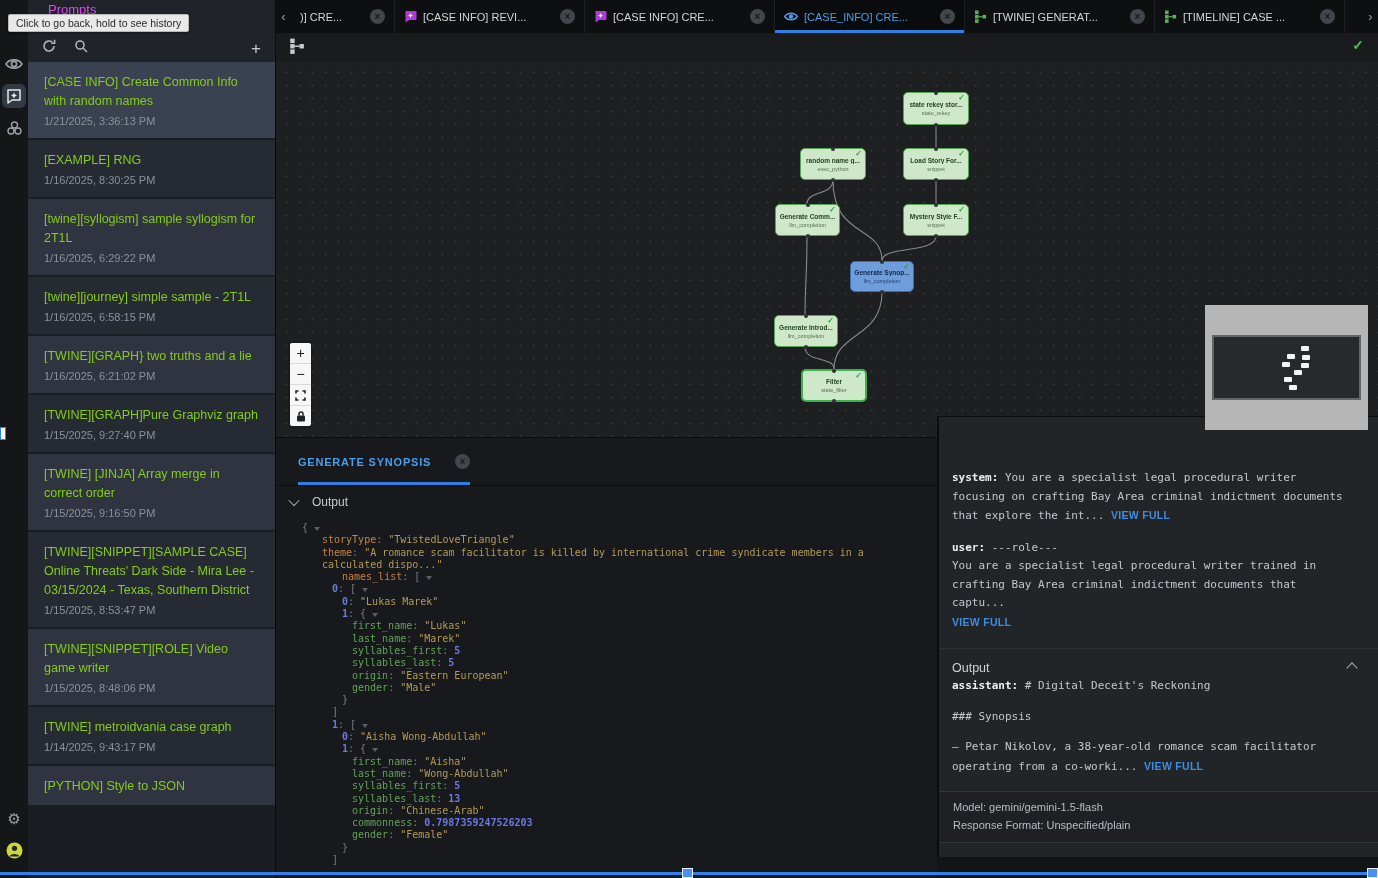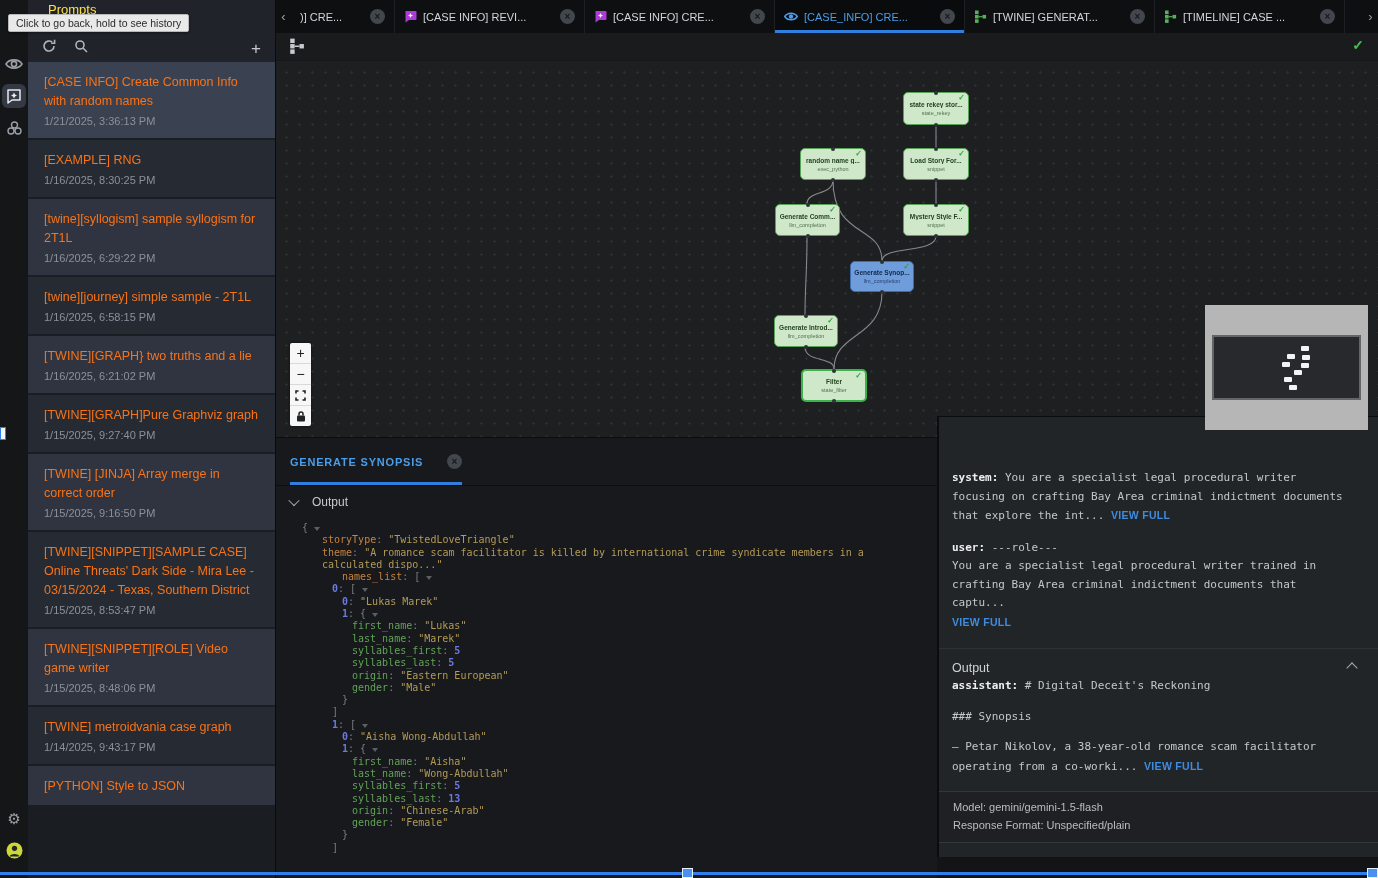--- a/index.html
+++ b/index.html
@@ -9,29 +9,29 @@
   
   .rail{position:absolute;left:0;top:0;width:28px;height:878px;background:#151618;}
   .rail-item{width:24px;height:24px;margin:8px auto;display:flex;align-items:center;justify-content:center;border-radius:6px;}
   .rail-item.sel{background:#333a44;}
   .rail-top{position:absolute;top:44px;left:0;right:0;}
   .rail-bottom{position:absolute;bottom:8px;left:0;right:0;}
   .gear-glyph{font-size:15px;color:#9aa0a6;line-height:1;}
 
   
   .sidebar{position:absolute;left:28px;top:0;width:248px;height:878px;background:#20242a;border-right:1px solid #0a0b0c;box-sizing:border-box;}
-  .sidebar-title{position:absolute;top:2px;left:20px;font-size:13px;color:#fde047;}
+  .sidebar-title{position:absolute;top:2px;left:20px;font-size:13px;color:#d946ef;}
   .sb-toolbar{position:absolute;top:36px;left:14px;right:14px;height:24px;display:flex;align-items:center;gap:18px;}
   .sb-toolbar .plus{margin-left:auto;font-size:17px;color:#c6cad0;line-height:1;}
   .plist{position:absolute;top:62px;left:0;right:0;bottom:0;overflow:hidden;background:#1a1d22;}
   .pitem{padding:11px 16px 9px;margin-bottom:2px;cursor:pointer;}
   .pitem.sel{background:#3a4150;}
   .pitem.dk{background:#262b33;}
   .pitem.lt{background:#2f3440;}
-  .pt{font-size:12.5px;line-height:19px;color:#f97316;}
+  .pt{font-size:12.5px;line-height:19px;color:#84cc16;}
   .pts{font-size:11px;line-height:16px;color:#8b9199;margin-top:2px;}
 
   
   .tooltip{position:absolute;left:8px;top:14px;z-index:60;background:#e9e9e9;color:#2b2b2b;
     font-size:10.5px;padding:2px 7px;border:1px solid #b8b8b8;border-radius:2px;box-shadow:0 1px 3px rgba(0,0,0,.45);white-space:nowrap;}
 
   
   .tabbar{position:absolute;left:276px;top:0;width:1102px;height:33px;background:#0e0f11;display:flex;align-items:stretch;}
   .tnav{width:15px;display:flex;align-items:center;justify-content:center;color:#9ba1a8;font-size:13px;flex:none;}
   .tabs{display:flex;flex:1;overflow:hidden;}
@@ -67,21 +67,21 @@
   .node::after{bottom:-2.5px;}
   .controls{position:absolute;left:14px;top:310px;width:21px;background:#f7f7f7;border-radius:2px;box-shadow:0 0 3px rgba(0,0,0,.55);z-index:3;}
   .ctrl{height:20px;display:flex;align-items:center;justify-content:center;border-bottom:1px solid #d9d9d9;color:#1d1d1d;font-size:14px;cursor:pointer;}
   .ctrl:last-child{border-bottom:none;}
   .minimap{position:absolute;left:929px;top:272px;width:163px;height:125px;background:#b6b6b6;z-index:3;}
   .vp{position:absolute;left:7px;top:30px;width:149px;height:65px;background:#27292d;border:2px solid #636669;box-sizing:border-box;}
   .mdot{position:absolute;width:8px;height:5px;background:#f2f3f4;border-radius:1px;}
 
   
   .blpanel{position:absolute;left:276px;top:437px;width:661px;height:441px;background:#17191c;border-top:1px solid #0b0c0d;box-sizing:border-box;overflow:hidden;}
-  .tabrow{height:48px;border-bottom:1px solid #0d0e10;display:flex;align-items:flex-end;padding-left:14px;box-sizing:border-box;}
+  .tabrow{height:48px;border-bottom:1px solid #0d0e10;display:flex;align-items:flex-end;padding-left:22px;box-sizing:border-box;}
   .bltab{width:172px;height:100%;display:flex;align-items:center;gap:9px;position:relative;cursor:pointer;}
   .bltab::after{content:"";position:absolute;left:0;right:0;bottom:0;height:3px;background:#2e7fe0;}
   .bllabel{font-size:11px;font-weight:bold;letter-spacing:.8px;color:#4a9eea;}
   .outrow{margin-top:9px;display:flex;align-items:center;gap:14px;padding-left:14px;color:#c7cacd;font-size:12px;cursor:pointer;}
   .chevdown{width:7px;height:7px;border-left:1.6px solid #a7abb1;border-top:1.6px solid #a7abb1;transform:rotate(-135deg) translate(1px,1px);}
   .json{position:absolute;top:84px;left:0;right:0;bottom:0;font-family:"DejaVu Sans Mono",monospace;font-size:10px;line-height:12.3px;}
   .jline{white-space:pre;}
   .jp,.jc{color:#787d85;}
   .jk{color:#c9823f;}
   .js{color:#b49a55;}
@@ -422,20 +422,21 @@
         <div class="jline" style="padding-left: 66px;"><span class="jp">}</span></div>
         <div class="jline" style="padding-left: 56px;"><span class="jp">]</span></div>
         <div class="jline" style="padding-left: 56px;"><span class="ji">1</span><span class="jc">: </span><span class="jp">[</span><span class="chev"></span></div>
         <div class="jline" style="padding-left: 66px;"><span class="ji">0</span><span class="jc">: </span><span class="js">"Aisha Wong-Abdullah"</span></div>
         <div class="jline" style="padding-left: 66px;"><span class="ji">1</span><span class="jc">: </span><span class="jp">{</span><span class="chev"></span></div>
         <div class="jline" style="padding-left: 76px;"><span class="jg">first_name</span><span class="jc">: </span><span class="js">"Aisha"</span></div>
         <div class="jline" style="padding-left: 76px;"><span class="jg">last_name</span><span class="jc">: </span><span class="js">"Wong-Abdullah"</span></div>
         <div class="jline" style="padding-left: 76px;"><span class="jg">syllables_first</span><span class="jc">: </span><span class="jn">5</span></div>
         <div class="jline" style="padding-left: 76px;"><span class="jg">syllables_last</span><span class="jc">: </span><span class="jn">13</span></div>
         <div class="jline" style="padding-left: 76px;"><span class="jg">origin</span><span class="jc">: </span><span class="js">"Chinese-Arab"</span></div>
+        <div class="jline" style="padding-left: 76px;"><span class="jg">commonness</span><span class="jc">: </span><span class="jn">0.7987359247526203</span></div>
         <div class="jline" style="padding-left: 76px;"><span class="jg">gender</span><span class="jc">: </span><span class="js">"Female"</span></div>
         <div class="jline" style="padding-left: 66px;"><span class="jp">}</span></div>
         <div class="jline" style="padding-left: 56px;"><span class="jp">]</span></div>
       </div>
   </section>
 
   <section class="rpanel">
     <div class="msg">
       <span class="mlabel">system:</span><span> You are a specialist legal procedural writer focusing on crafting Bay Area criminal indictment documents that explore the int... </span><span class="vf">VIEW FULL</span>
     </div>

